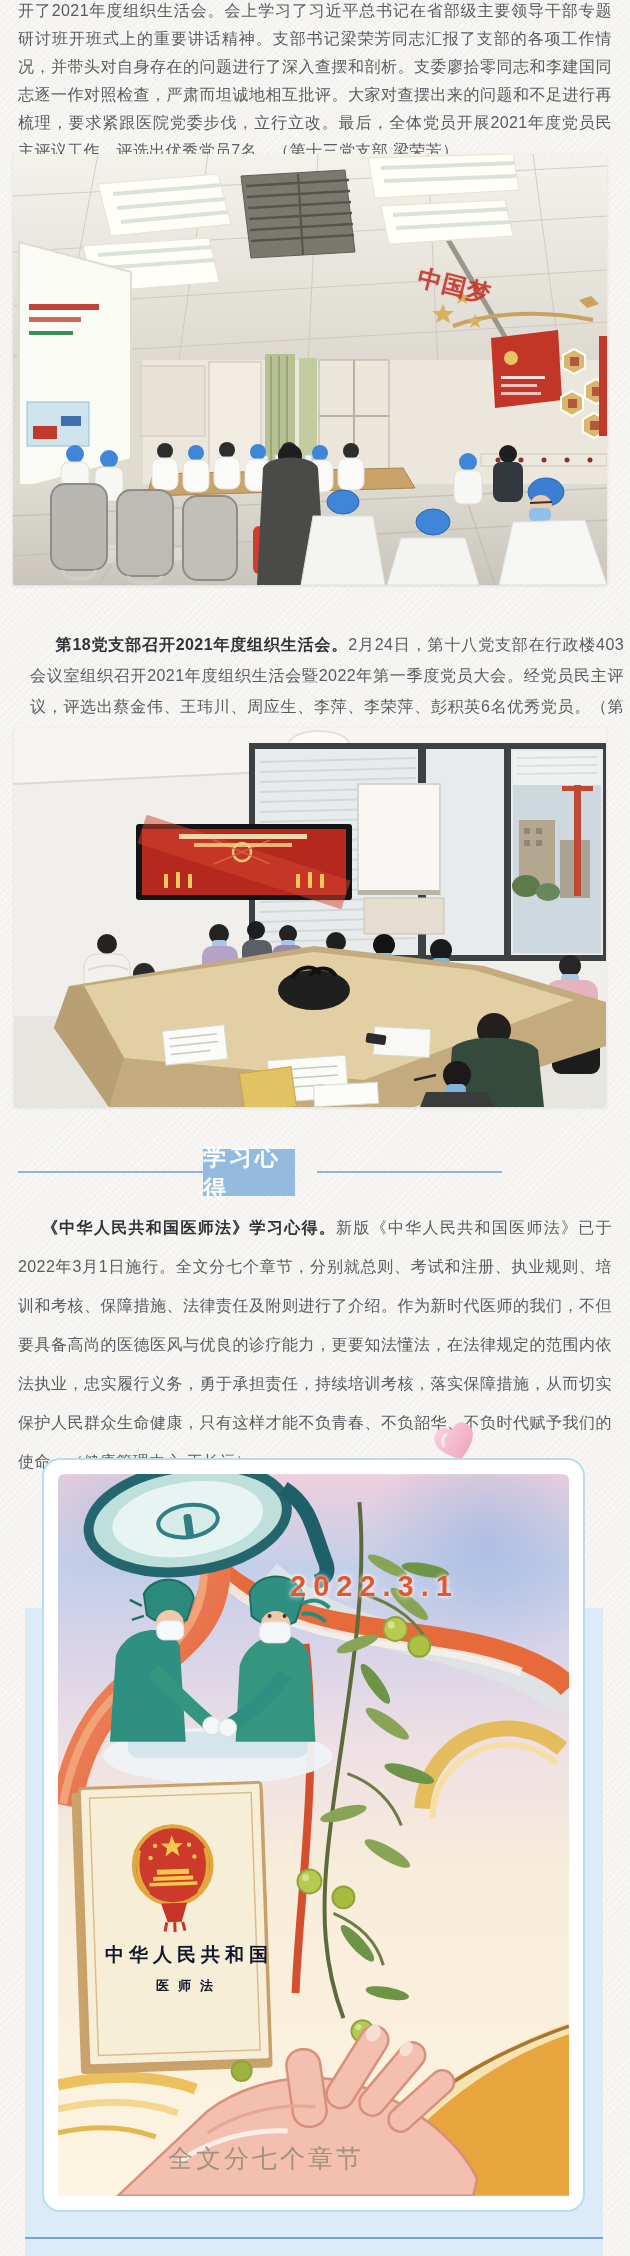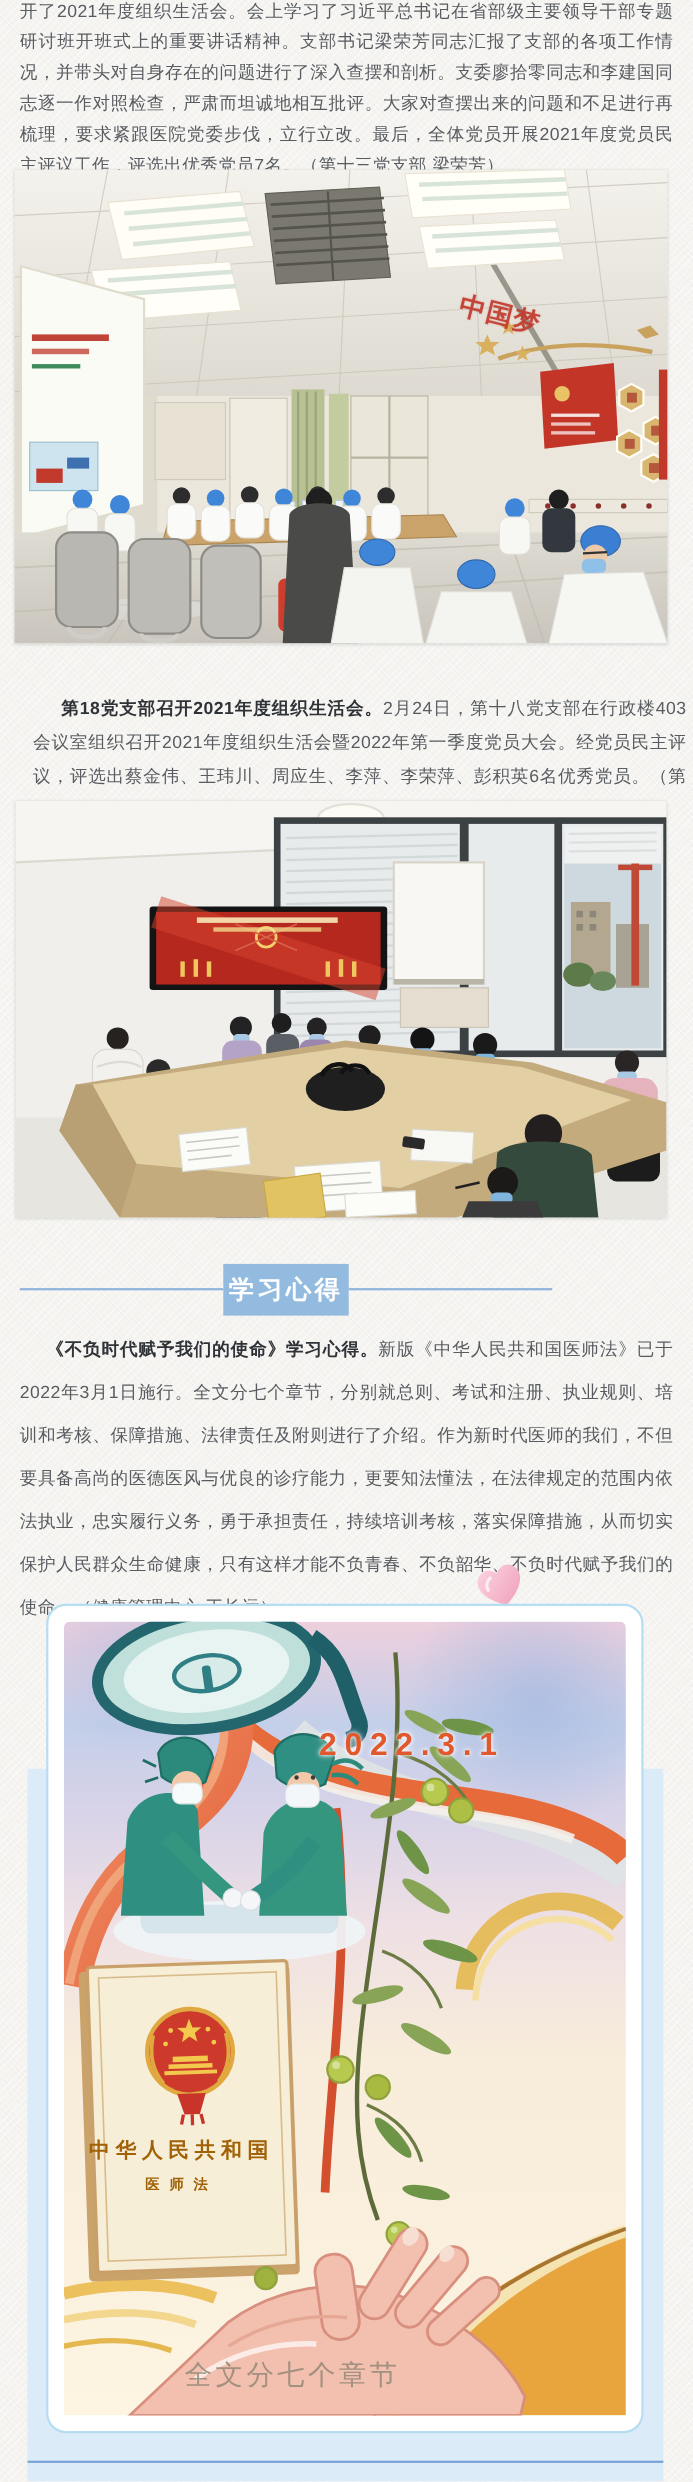--- a/index.html
+++ b/index.html
@@ -26,41 +26,41 @@
   }
   .photo svg{display:block;}
   .wall-slogan{
     position:absolute;color:#c2392c;font-weight:bold;font-size:24px;
     transform:rotate(14deg);letter-spacing:1px;opacity:.92;
     text-shadow:0 0 2px rgba(194,57,44,.35);
   }
   
   .rule{height:2px;background:#8fb4dc;top:1171px;}
   .banner-box{
-    left:203px;top:1149px;width:114px;height:47px;background:#93badf;
+    left:203px;top:1149px;width:92px;height:47px;background:#93badf;
     color:#ffffff;font-weight:bold;font-size:23px;letter-spacing:3px;
     display:flex;align-items:center;justify-content:center;
   }
   
   .panel{left:25px;top:1608px;width:578px;height:648px;background:#dcebf8;}
   .divider{left:25px;top:2237px;width:578px;height:2px;background:#76a3d6;}
   .poster-card{
     left:42px;top:1458px;width:539px;height:750px;background:#ffffff;
     border:2px solid #b7ddf3;border-radius:18px;
   }
   .poster{position:absolute;left:14px;top:14px;width:511px;height:900px;border-radius:6px;overflow:hidden;}
   .poster svg{display:block;}
   .poster-date{
     position:absolute;left:232px;top:96px;width:190px;
     color:#e2582e;font-size:29px;font-weight:bold;letter-spacing:7px;
     text-shadow:0 0 3px #fff,0 0 6px rgba(255,255,255,.9);
   }
   .book-title{
-    position:absolute;left:12px;width:190px;text-align:center;
-    color:#a16207;font-weight:bold;
+    position:absolute;left:36px;width:190px;text-align:center;
+    color:#0f172a;font-weight:bold;
   }
   .book-line1{top:468px;font-size:19px;letter-spacing:5px;}
   .book-line2{top:503px;font-size:13px;letter-spacing:9px;}
   .watermark{
     position:absolute;left:98px;top:668px;width:220px;text-align:center;
     color:#8e8575;font-size:25px;letter-spacing:3px;opacity:.8;
   }
   .petal{left:430px;top:1418px;width:50px;height:46px;}
 </style>
 </head>
@@ -465,21 +465,21 @@
     </g>
   </svg>
 </figure>
 
 <div class="abs rule" style="left:18px;width:185px;"></div>
 <div class="abs rule" style="left:317px;width:185px;"></div>
 <div class="abs banner-box">
   <span>学习心得</span>
 </div>
 
-<p id="p3" class="abs para" style="top:1208px;margin:0;"><b>《不负时代赋予我们的使命》学习心得。</b><span>新版《中华人民共和国医师法》已于2022年3月1日施行。全文分七个章节，分别就总则、考试和注册、执业规则、培训和考核、保障措施、法律责任及附则进行了介绍。作为新时代医师的我们，不但要具备高尚的医德医风与优良的诊疗能力，更要知法懂法，在法律规定的范围内依法执业，忠实履行义务，勇于承担责任，持续培训考核，落实保障措施，从而切实保护人民群众生命健康，只有这样才能不负青春、不负韶华、不负时代赋予我们的使命。（健康管理中心 王长远）</span></p>
+<p id="p3" class="abs para" style="top:1208px;margin:0;"><b>《中华人民共和国医师法》学习心得。</b><span>新版《中华人民共和国医师法》已于2022年3月1日施行。全文分七个章节，分别就总则、考试和注册、执业规则、培训和考核、保障措施、法律责任及附则进行了介绍。作为新时代医师的我们，不但要具备高尚的医德医风与优良的诊疗能力，更要知法懂法，在法律规定的范围内依法执业，忠实履行义务，勇于承担责任，持续培训考核，落实保障措施，从而切实保护人民群众生命健康，只有这样才能不负青春、不负韶华、不负时代赋予我们的使命。（健康管理中心 王长远）</span></p>
 
 <svg class="abs petal" viewBox="0 0 50 46">
   <defs>
     <linearGradient id="pet" x1="0" y1="0" x2="1" y2="1">
       <stop offset="0" stop-color="#fbd3e0"></stop>
         <stop offset="1" stop-color="#ef9db8"></stop>
     </linearGradient>
   </defs>
   <g transform="rotate(-18 25 23)">
     <path d="M25,42 C8,32 2,20 7,12 C11,5 20,5 25,12 C30,5 39,5 43,12 C48,20 42,32 25,42 Z" fill="url(#pet)"></path>

